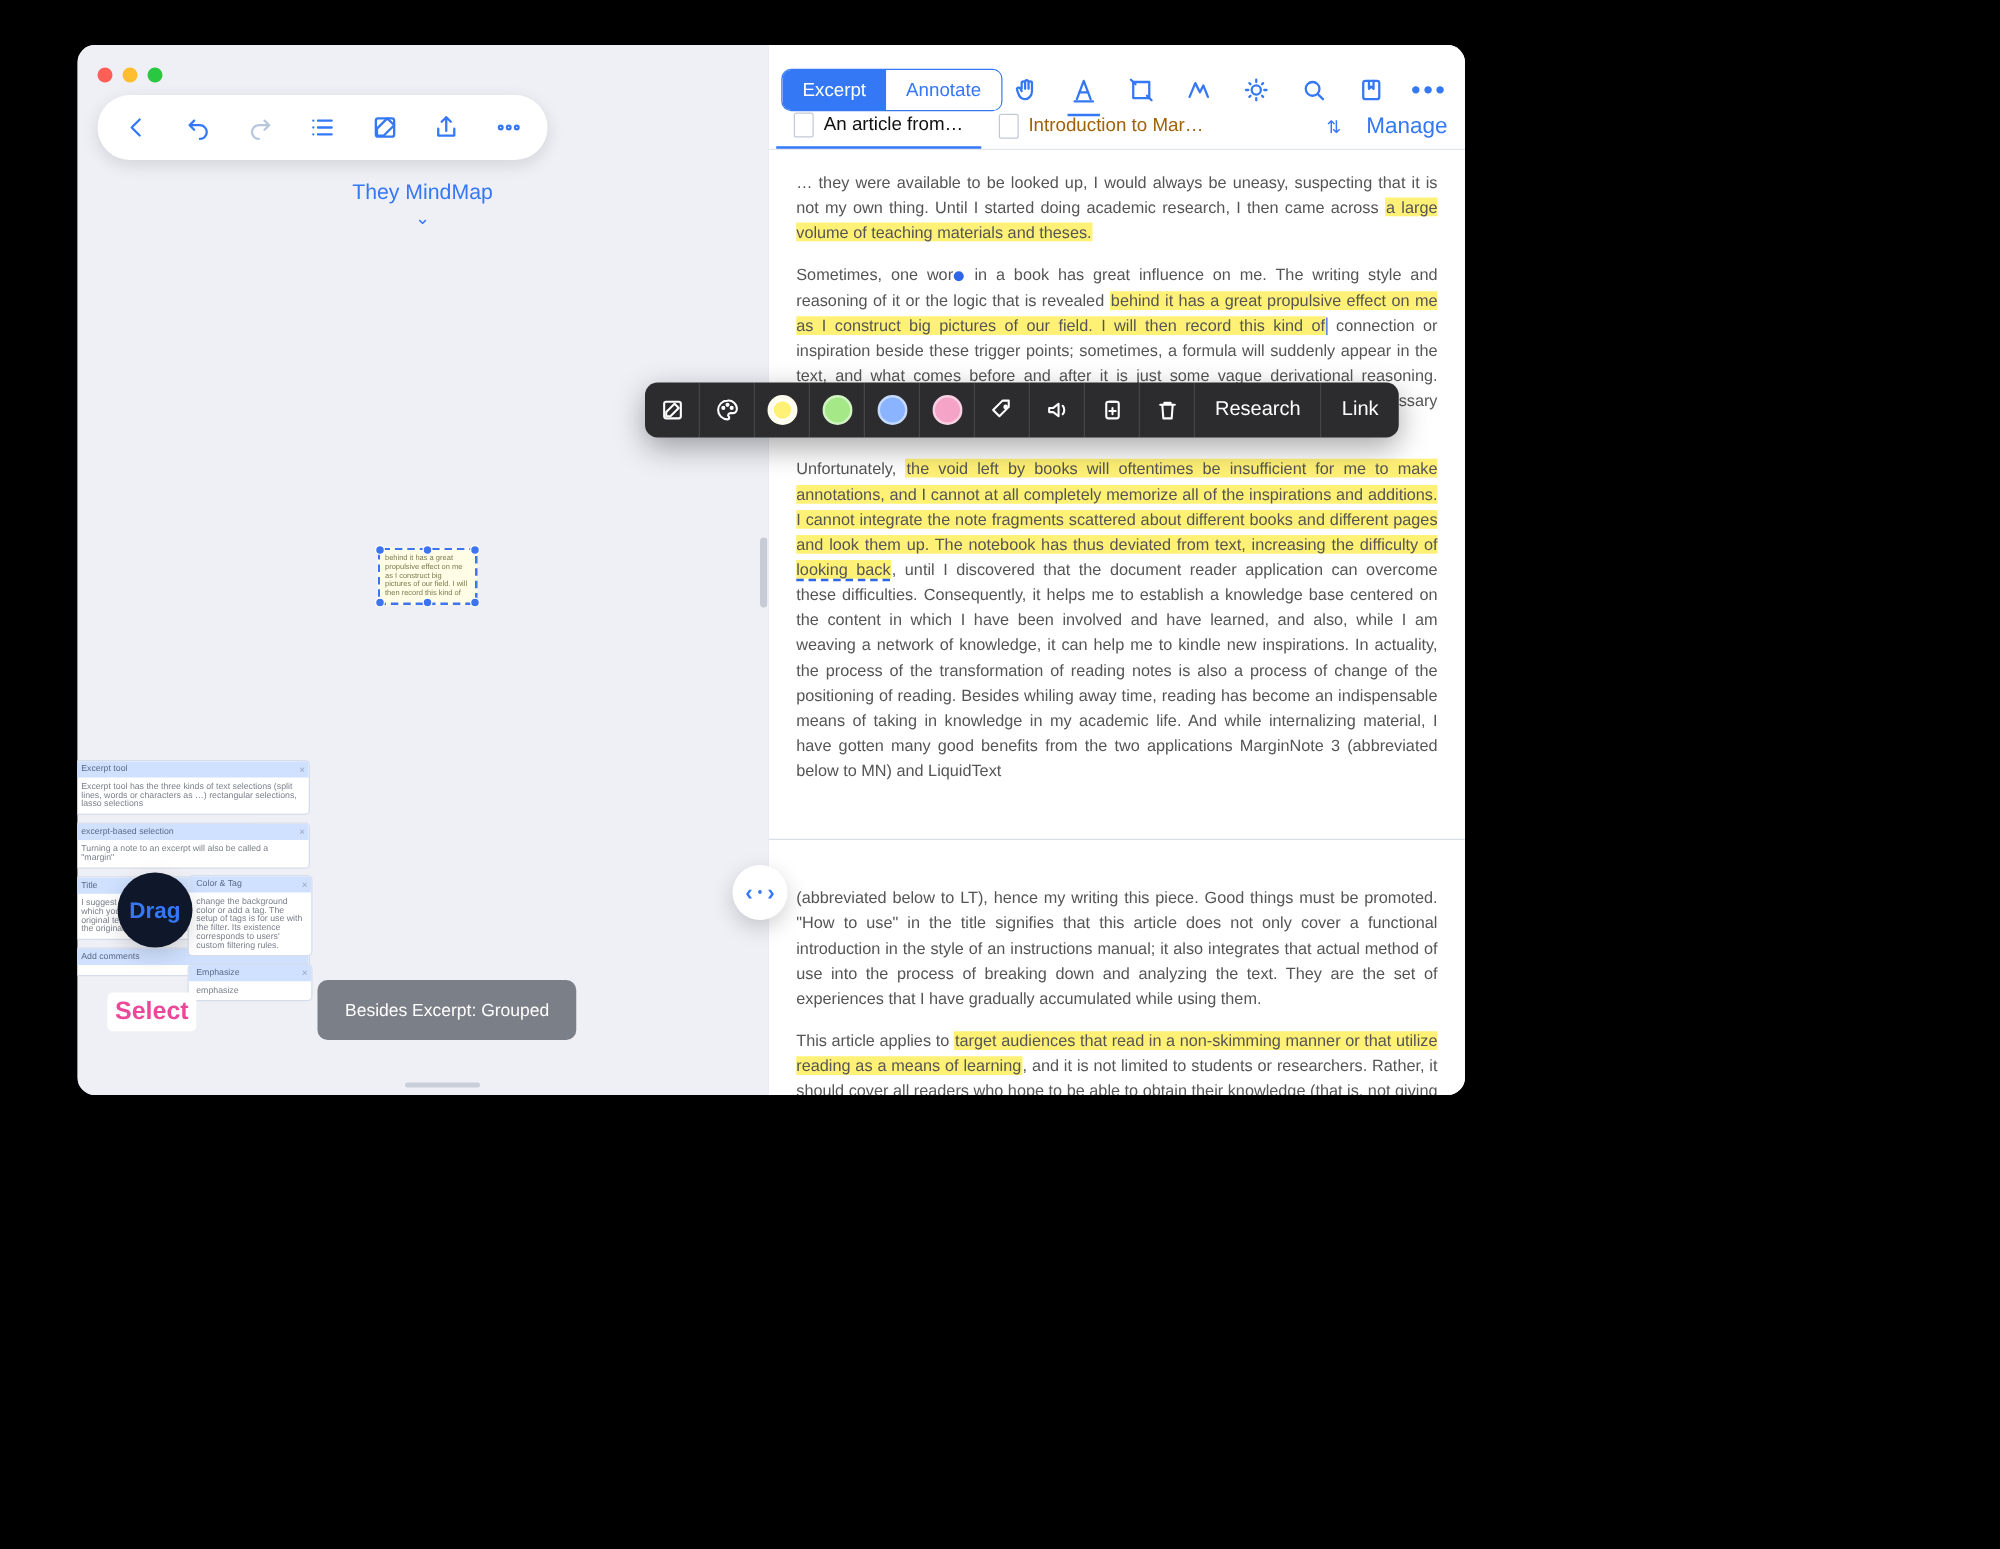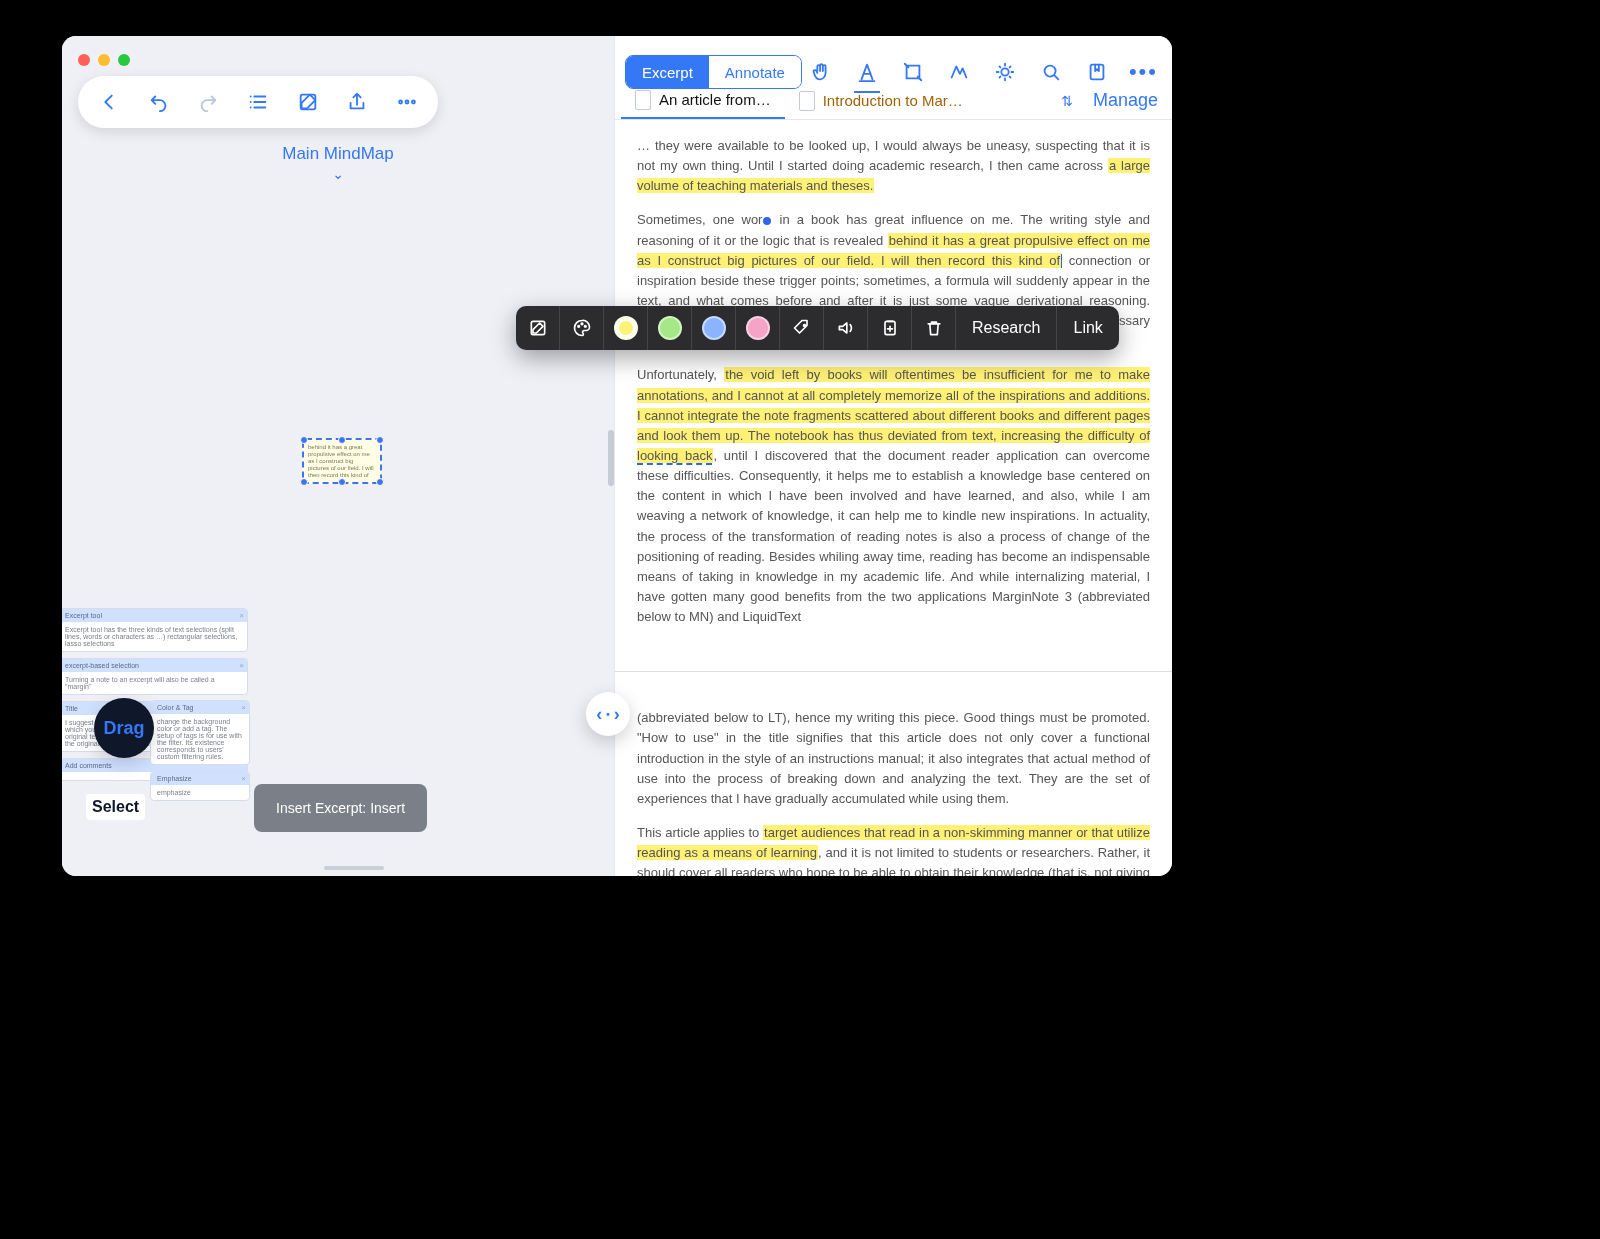--- a/index.html
+++ b/index.html
@@ -42,21 +42,21 @@
   .card { background:#fff; border:1px solid #d6dcea; border-radius:4px; margin-bottom:6px; font-size:7px; color:#7a7f8a; padding:4px 6px; position:relative; overflow:hidden; }
   .card .chead { background:#cfe1ff; color:#5a6a86; margin:-4px -6px 4px; padding:3px 6px; font-size:7px; }
   .card .x { position:absolute; right:3px; top:2px; font-size:8px; color:#9aa6bc; }
   .stack2 { position:absolute; left:88px; top:664px; width:100px; }
   .drag-bubble {
     position:absolute; left:32px; top:662px; width:60px; height:60px; border-radius:50%; background:#0f172a;
     box-shadow:0 6px 18px rgba(0,0,0,.15); display:flex; align-items:center; justify-content:center;
     color:#3478f6; font-weight:600; font-size:18px;text-align:center;
   }
   .select-badge {
-    position:absolute; left:24px; top:758px; color:#0f172a; font-weight:600; font-size:16px; background:#fff; padding:4px 6px; border-radius:4px;
+    position:absolute; left:24px; top:758px; color:#ec4899; font-weight:600; font-size:20px; background:#fff; padding:4px 6px; border-radius:4px;
   }
   .insert-tip {
     position:absolute; left:192px; top:748px; background:#7b7f88; color:#fff; font-size:14px;
     padding:16px 22px; border-radius:8px;
   }
   .scroll-indicator { position:absolute; left:262px; bottom:6px; width:60px; height:4px; background:#c9ced9; border-radius:2px; }
   .mm-scrollbar { position:absolute; left:546px; top:394px; width:6px; height:56px; background:#c6cbd6; border-radius:3px; }
 
   
   .right-pane { position:absolute; left:552px; top:0; right:0; height:100%; background:#fff; border-left:1px solid #e4e7ef; }
@@ -155,21 +155,21 @@
           </div>
         <div class="tbtn">
             <svg viewBox="0 0 24 24">
               <circle cx="5" cy="12" r="1.6"></circle>
               <circle cx="12" cy="12" r="1.6"></circle>
               <circle cx="19" cy="12" r="1.6"></circle>
             </svg>
           </div>
       </div>
 
-      <div class="mm-title">Main MindMap</div>
+      <div class="mm-title">They MindMap</div>
       <div class="mm-chev">⌄</div>
 
       <div class="excerpt-node">
         <span>behind it has a great propulsive effect on me as I construct big pictures of our field. I will then record this kind of</span>
         <span class="handle h1"></span><span class="handle h2"></span><span class="handle h3"></span><span class="handle h4"></span>
         <span class="handle hm1"></span><span class="handle hm2"></span>
       </div>
 
       <div class="card-stack">
         <div class="card">
@@ -202,21 +202,21 @@
           <div class="chead">Emphasize</div>
           <div>emphasize</div>
         </div>
       </div>
 
       <div class="drag-bubble">
           <span>Drag</span>
         </div>
       <div class="select-badge">Select</div>
 
-      <div class="insert-tip">Insert Excerpt: Insert</div>
+      <div class="insert-tip">Besides Excerpt: Grouped</div>
 
       <div class="scroll-indicator"></div>
       <div class="mm-scrollbar"></div>
     </div>
 
     <div class="right-pane">
 
       <div class="top-tools">
         <div class="seg">
           <div class="segbtn active">Excerpt</div>

